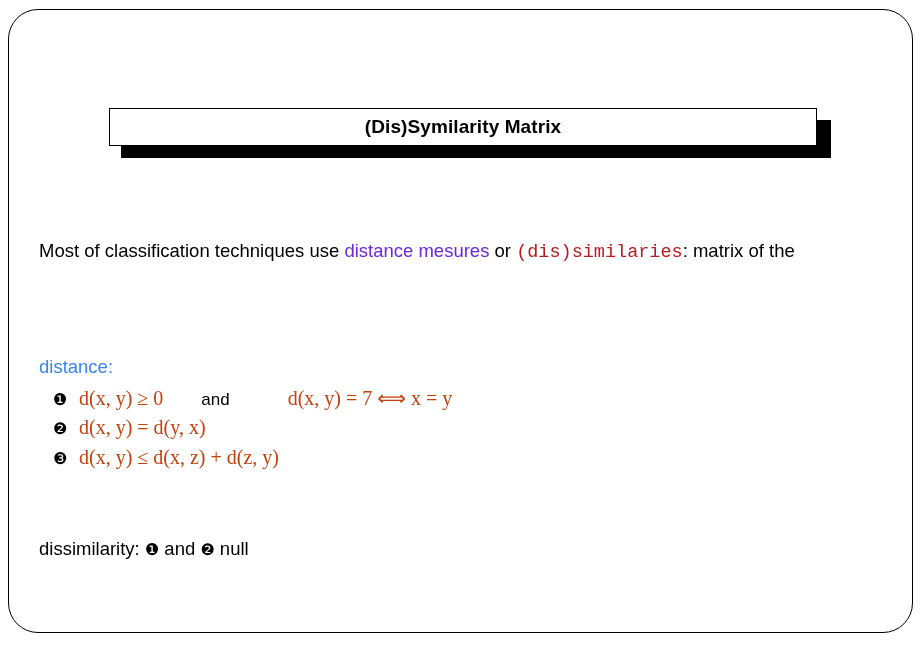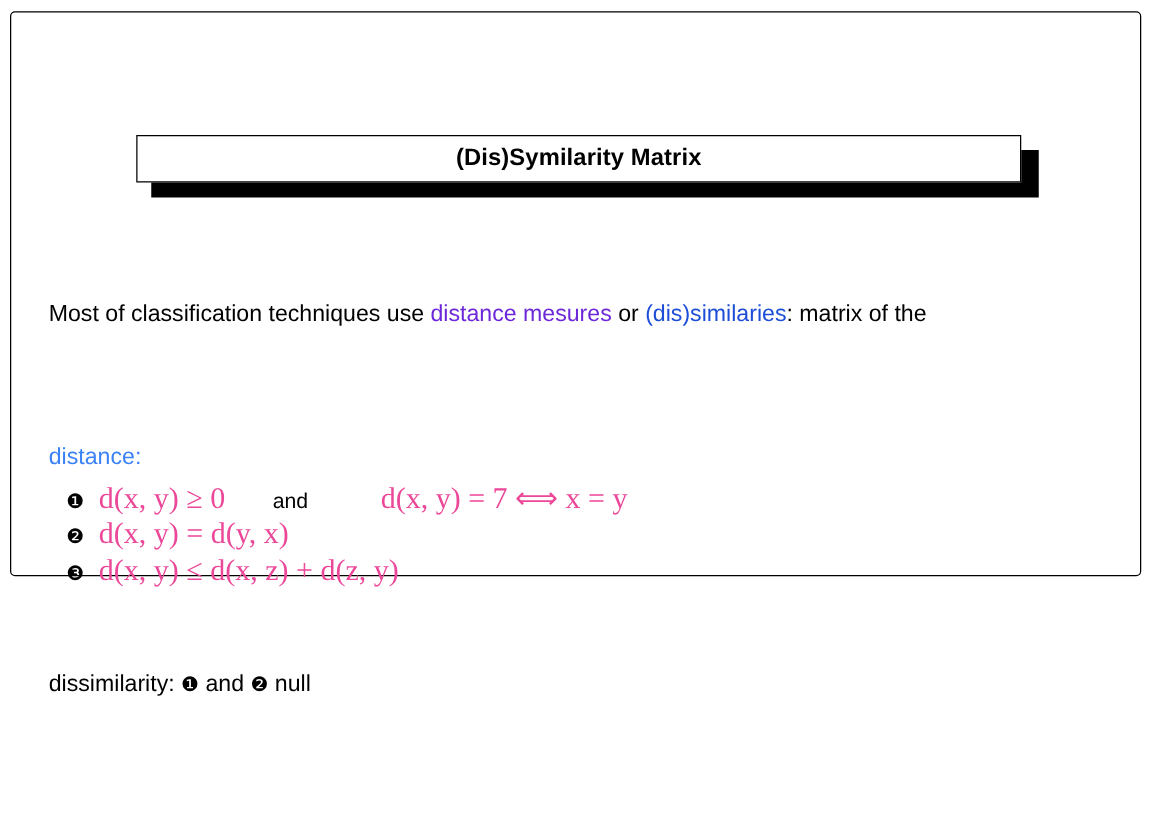--- a/index.html
+++ b/index.html
@@ -14,23 +14,23 @@
     font-family: "Liberation Sans", sans-serif;
     overflow: hidden;
   }
 
   
   .slide-frame {
     position: absolute;
     left: 8px;
     top: 9px;
     width: 905px;
-    height: 452px;
+    height: 624px;
     border: 1.6px solid #000000;
-    border-radius: 4px;
+    border-radius: 30px;
     box-sizing: border-box;
     background: #ffffff;
   }
 
   
   .title-shadow {
     position: absolute;
     left: 112px;
     top: 110px;
     width: 710px;
@@ -71,21 +71,21 @@
     font-family: "Liberation Sans", sans-serif;
     font-size: 18.5px;
     color: #000000;
     line-height: 38px;
   }
   .para .ln {
     display: block;
     white-space: nowrap;
   }
   .red  { color: #6d28d9; }
-  .purple { color: #1d4ed8; }
+  .purple { color: #b91c1c; font-family: Liberation Mono, monospace; }
 
   
   .frac {
     display: inline-block;
     vertical-align: -0.52em;
     text-align: center;
     font-family: "Liberation Serif", serif;
     font-size: 15.5px;
     line-height: 1.08;
     margin: 0 4px;
@@ -126,22 +126,22 @@
   .bullet-num {
     font-family: "DejaVu Sans", sans-serif;
     font-size: 16px;
     color: #000;
     width: 26px;
     display: inline-block;
     flex: 0 0 26px;
   }
   .math {
     font-family: "Liberation Serif", serif;
-    font-size: 24px;
-    color: #ec4899;
+    font-size: 20px;
+    color: #c2410c;
   }
   .conj {
     font-family: "Liberation Sans", sans-serif;
     font-size: 17px;
     font-style: normal;
     color: #000;
   }
   .gap-a { display: inline-block; width: 38px; }
   .gap-b { display: inline-block; width: 58px; }
 

